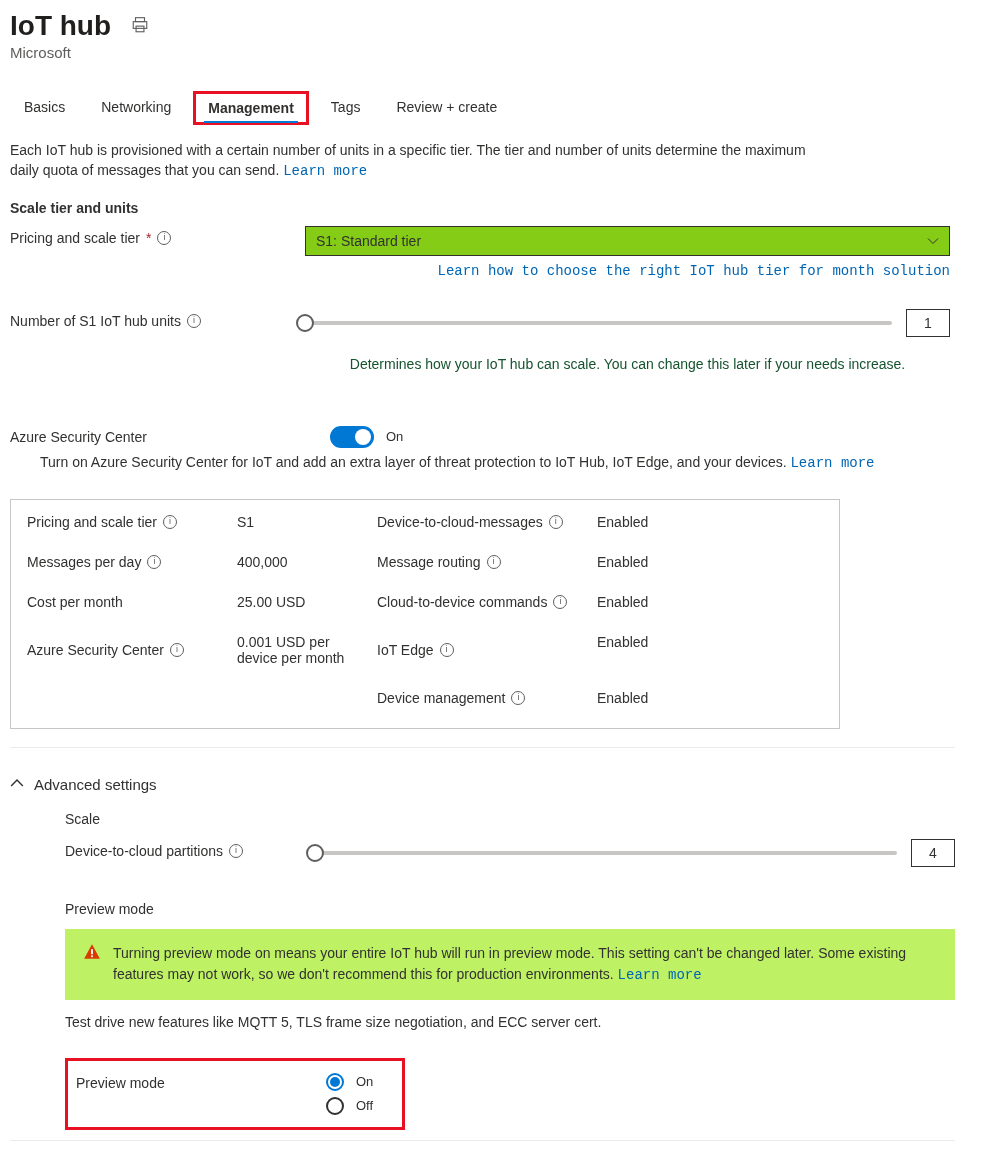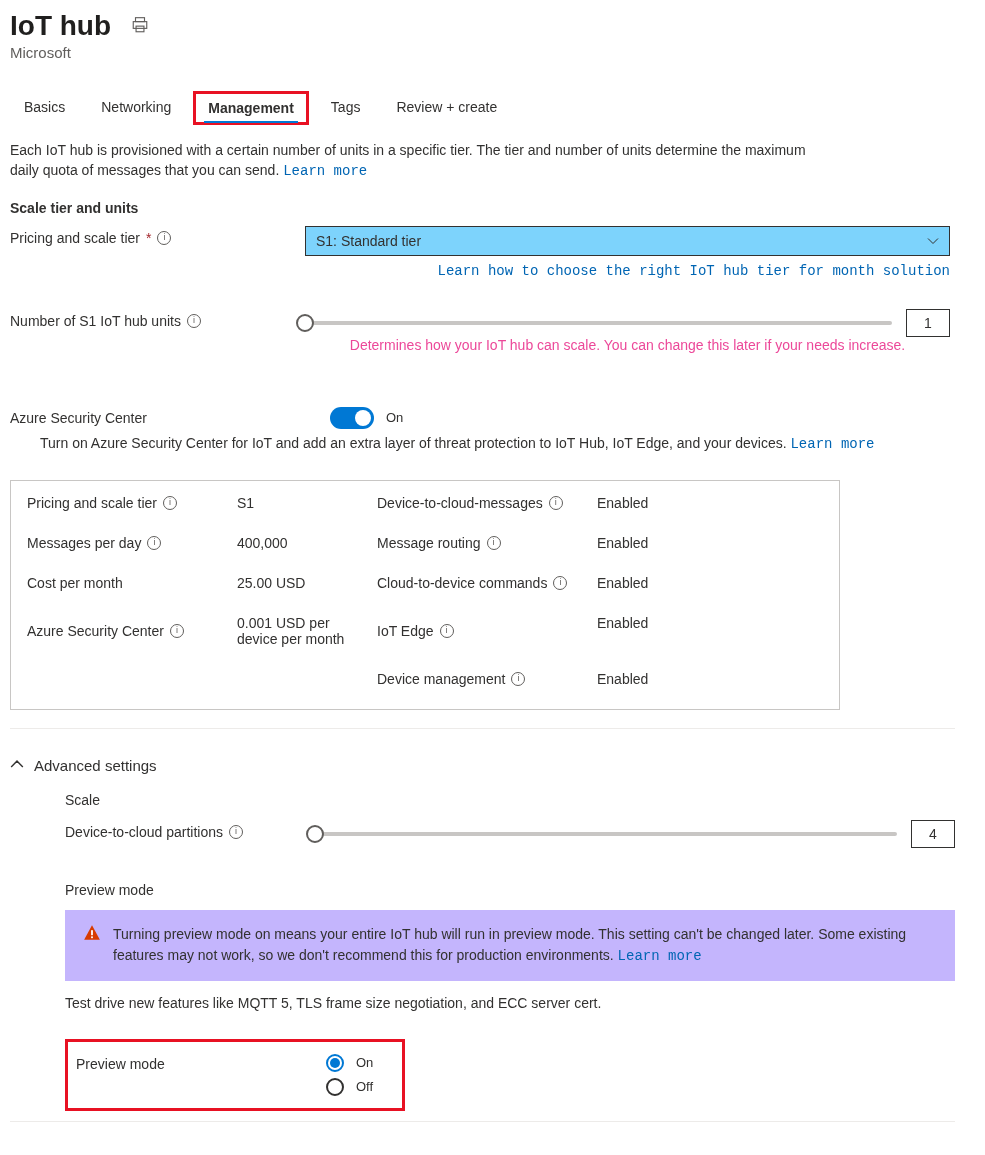--- a/index.html
+++ b/index.html
@@ -27,25 +27,25 @@
   .intro { font-size:14px; color:#323130; line-height:1.45; max-width:820px;}
   a.link { color:#0065b3; text-decoration:none;font-family:Liberation Mono, monospace; }
   
   .section-head { font-weight:600; font-size:14px; margin-top:18px; margin-bottom:10px;}
   
   .field-row { display:flex; align-items:flex-start; margin-top:6px;}
   .field-label { width:295px; font-size:14px; color:#323130; display:flex; align-items:center; gap:6px; padding-top:4px;}
   .field-label .req { color:#a4262c; }
   .field-control { flex:1; max-width:645px;}
   
-  .dropdown { width:100%; border:1px solid #323130; background:#7dd3fc; height:30px; display:flex;align-items:center;justify-content:space-between;padding:0 10px;font-size:14px;cursor:pointer;}
+  .dropdown { width:100%; border:1px solid #323130; background:#84cc16; height:30px; display:flex;align-items:center;justify-content:space-between;padding:0 10px;font-size:14px;cursor:pointer;}
   .chev { width:12px;height:12px;}
   
   .help-right { text-align:right; margin-top:6px; font-size:14px;}
-  .help-below { font-size:14px; color:#ec4899; margin-top:0;}
+  .help-below { font-size:14px; color:#14532d; margin-top:19px;}
   
   .slider-wrap { display:flex; align-items:center; gap:14px;}
   .slider-track { position:relative; flex:1; height:4px; background:#c8c6c4; border-radius:2px;}
   .slider-thumb { position:absolute; left:0; top:50%; transform:translate(-50%,-50%); width:18px;height:18px;border:2px solid #605e5c;background:#fff;border-radius:50%;}
   .slider-box { width:44px;height:28px;border:1px solid #323130;display:flex;align-items:center;justify-content:center;font-size:14px;}
   
   .toggle { width:44px;height:22px;border-radius:11px;background:#0078d4;position:relative;display:inline-block;cursor:pointer;}
   .toggle-knob{position:absolute;right:3px;top:3px;width:16px;height:16px;background:#fff;border-radius:50%;}
   .toggle-row{display:flex;align-items:center;gap:12px;}
   
@@ -56,21 +56,21 @@
   .summary-box .val{color:#323130;}
   
   .info-icon{display:inline-flex;width:14px;height:14px;border:1px solid #605e5c;border-radius:50%;align-items:center;justify-content:center;font-size:9px;color:#605e5c;font-style:normal;line-height:1;}
   
   .adv-row{display:flex;gap:10px;margin-top:28px;cursor:pointer;}
   .adv-chev{width:14px;height:14px;}
   .adv-title{font-size:15px;}
   .adv-body{margin-left:55px; margin-top:18px; max-width:890px;}
   .adv-sub{font-weight:400;font-size:14px;margin-bottom:12px;}
   
-  .warn-box{background:#c4b5fd;border:0;padding:14px 18px;display:flex;gap:12px;font-size:14px;line-height:1.5;margin-bottom:14px;}
+  .warn-box{background:#bef264;border:0;padding:14px 18px;display:flex;gap:12px;font-size:14px;line-height:1.5;margin-bottom:14px;}
   .warn-ico{flex-shrink:0;color:#d83b01;}
   
   .preview-radio-row{display:flex;align-items:center;gap:12px;margin-bottom:6px;}
   .radio{width:18px;height:18px;border:2px solid #323130;border-radius:50%;display:inline-flex;align-items:center;justify-content:center;}
   .radio.on{border-color:#0078d4;}
   .radio.on .dot{width:10px;height:10px;background:#0078d4;border-radius:50%;}
   
   .highlight-red{border:3px solid #e81123;padding:6px 8px;display:inline-block;}
   .hr-full{height:1px;background:#edebe9;margin-top:18px;max-width:945px;}
   

